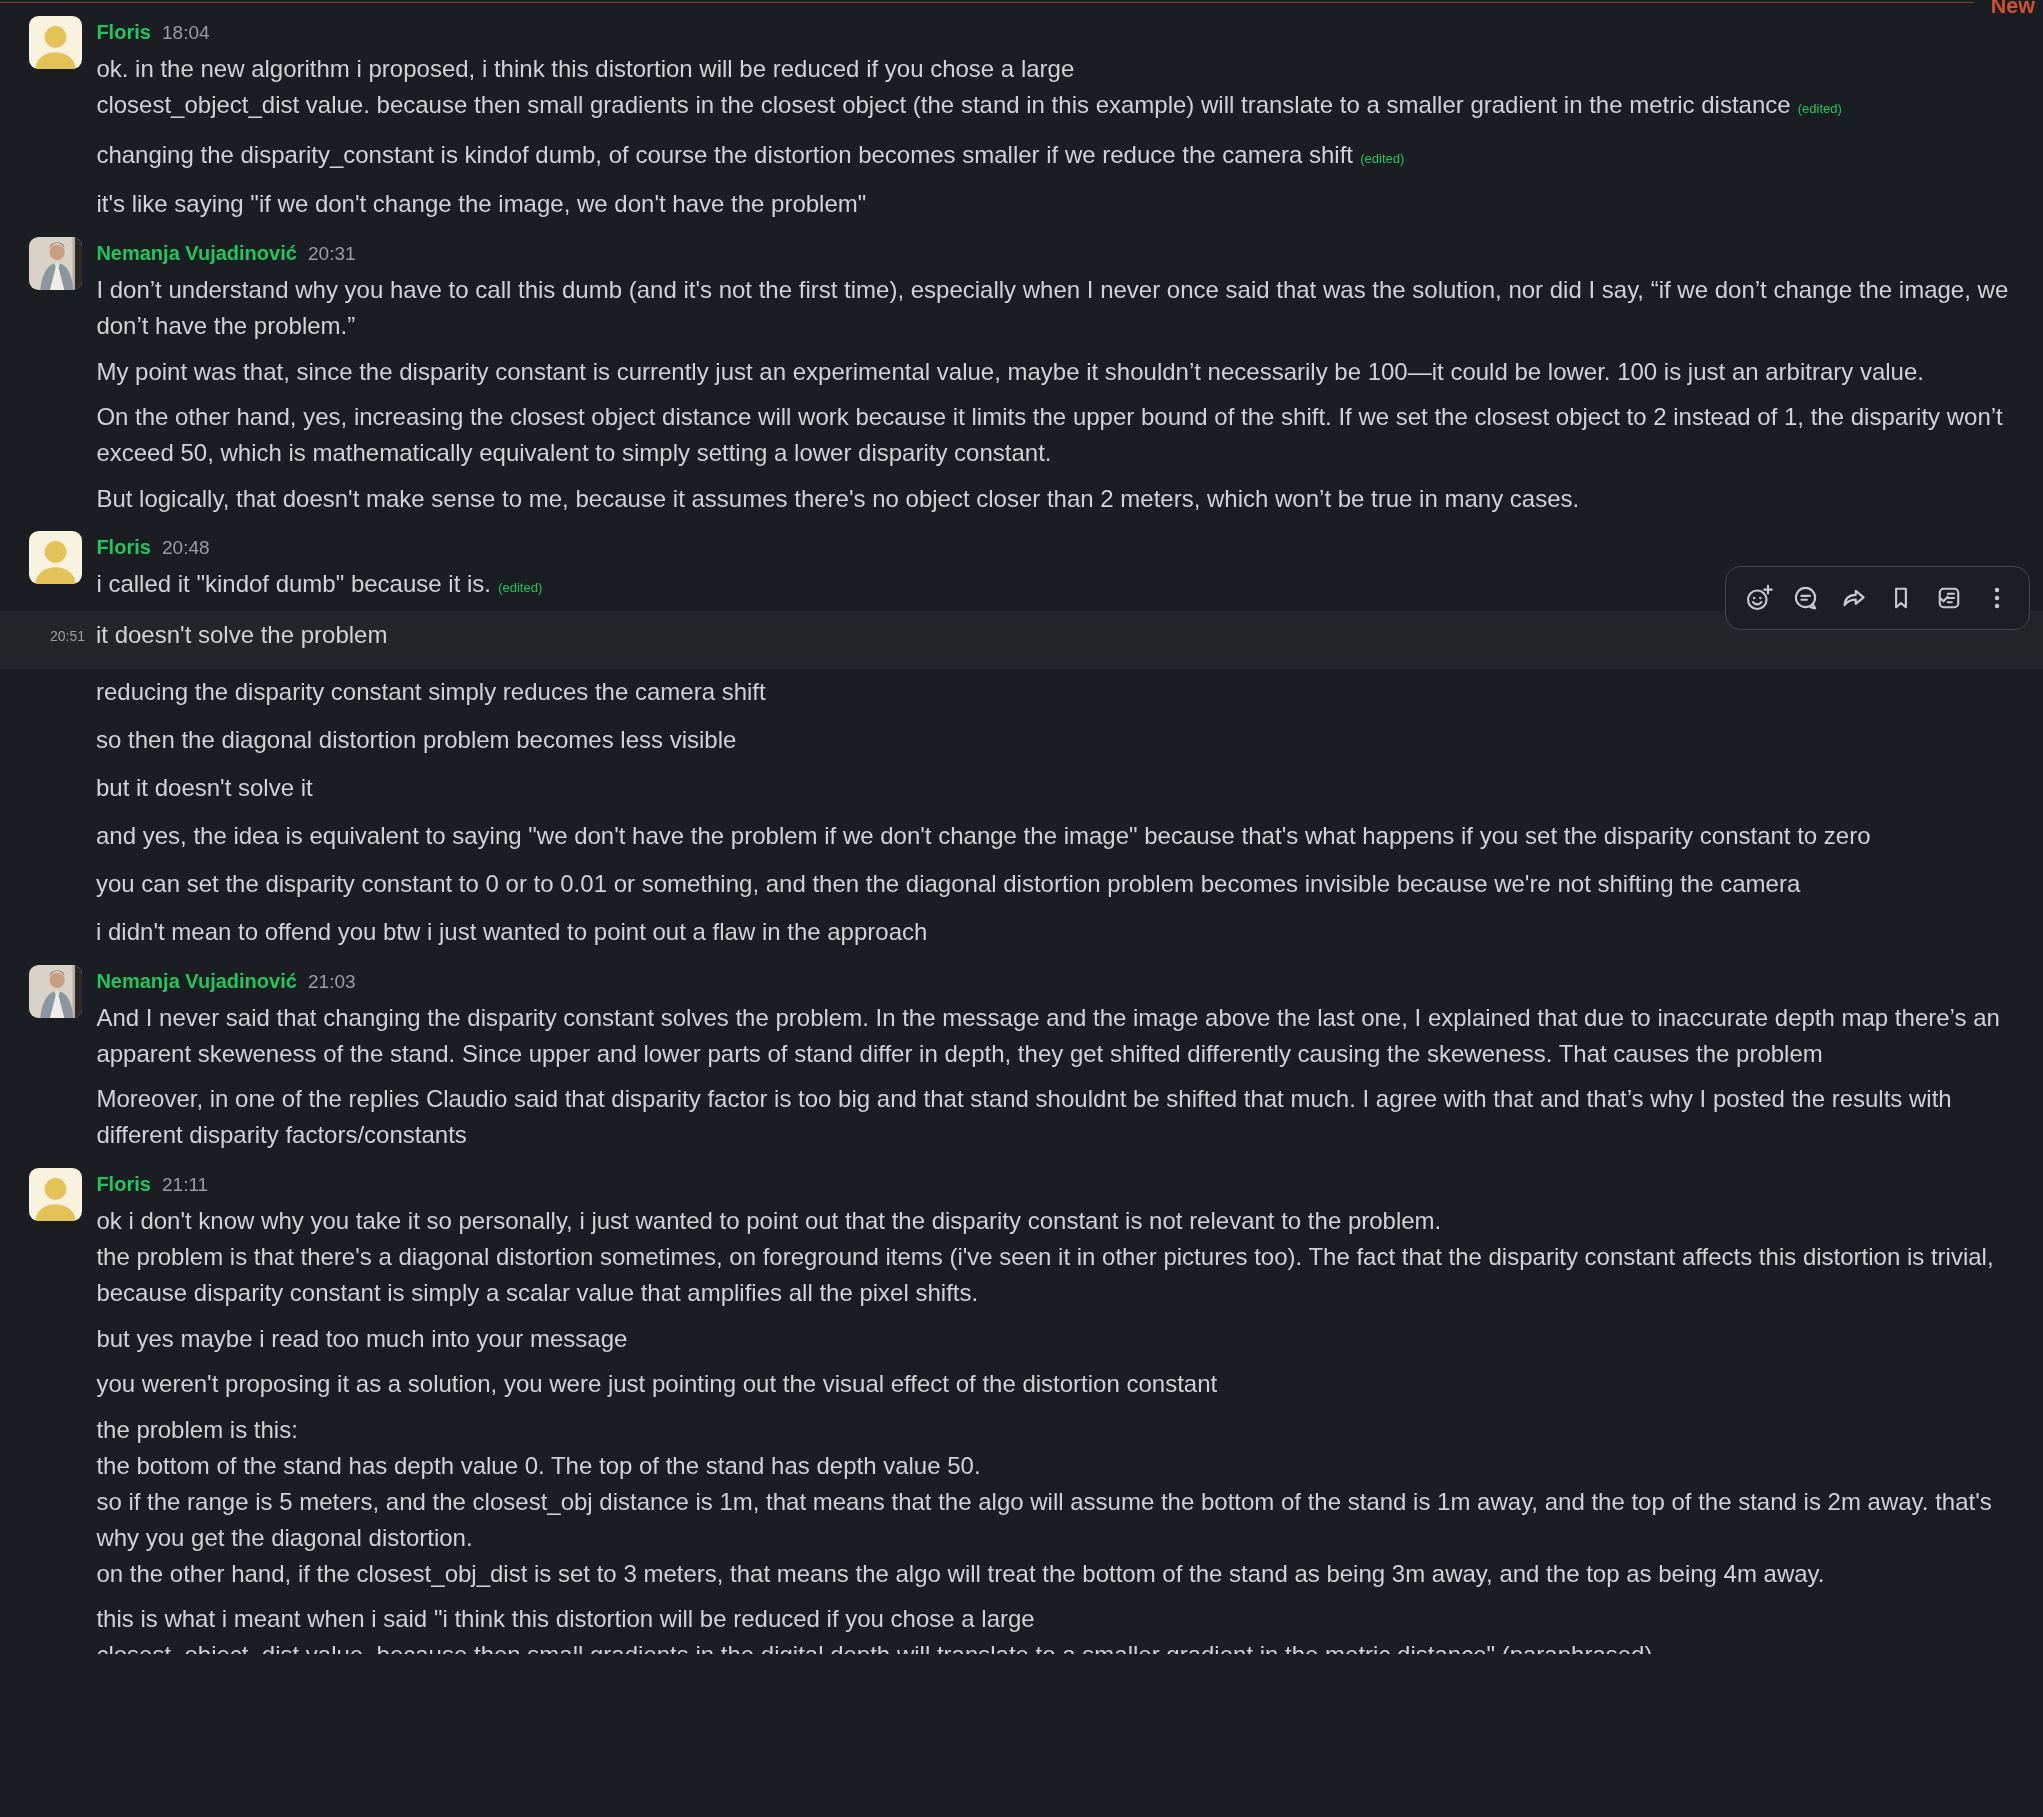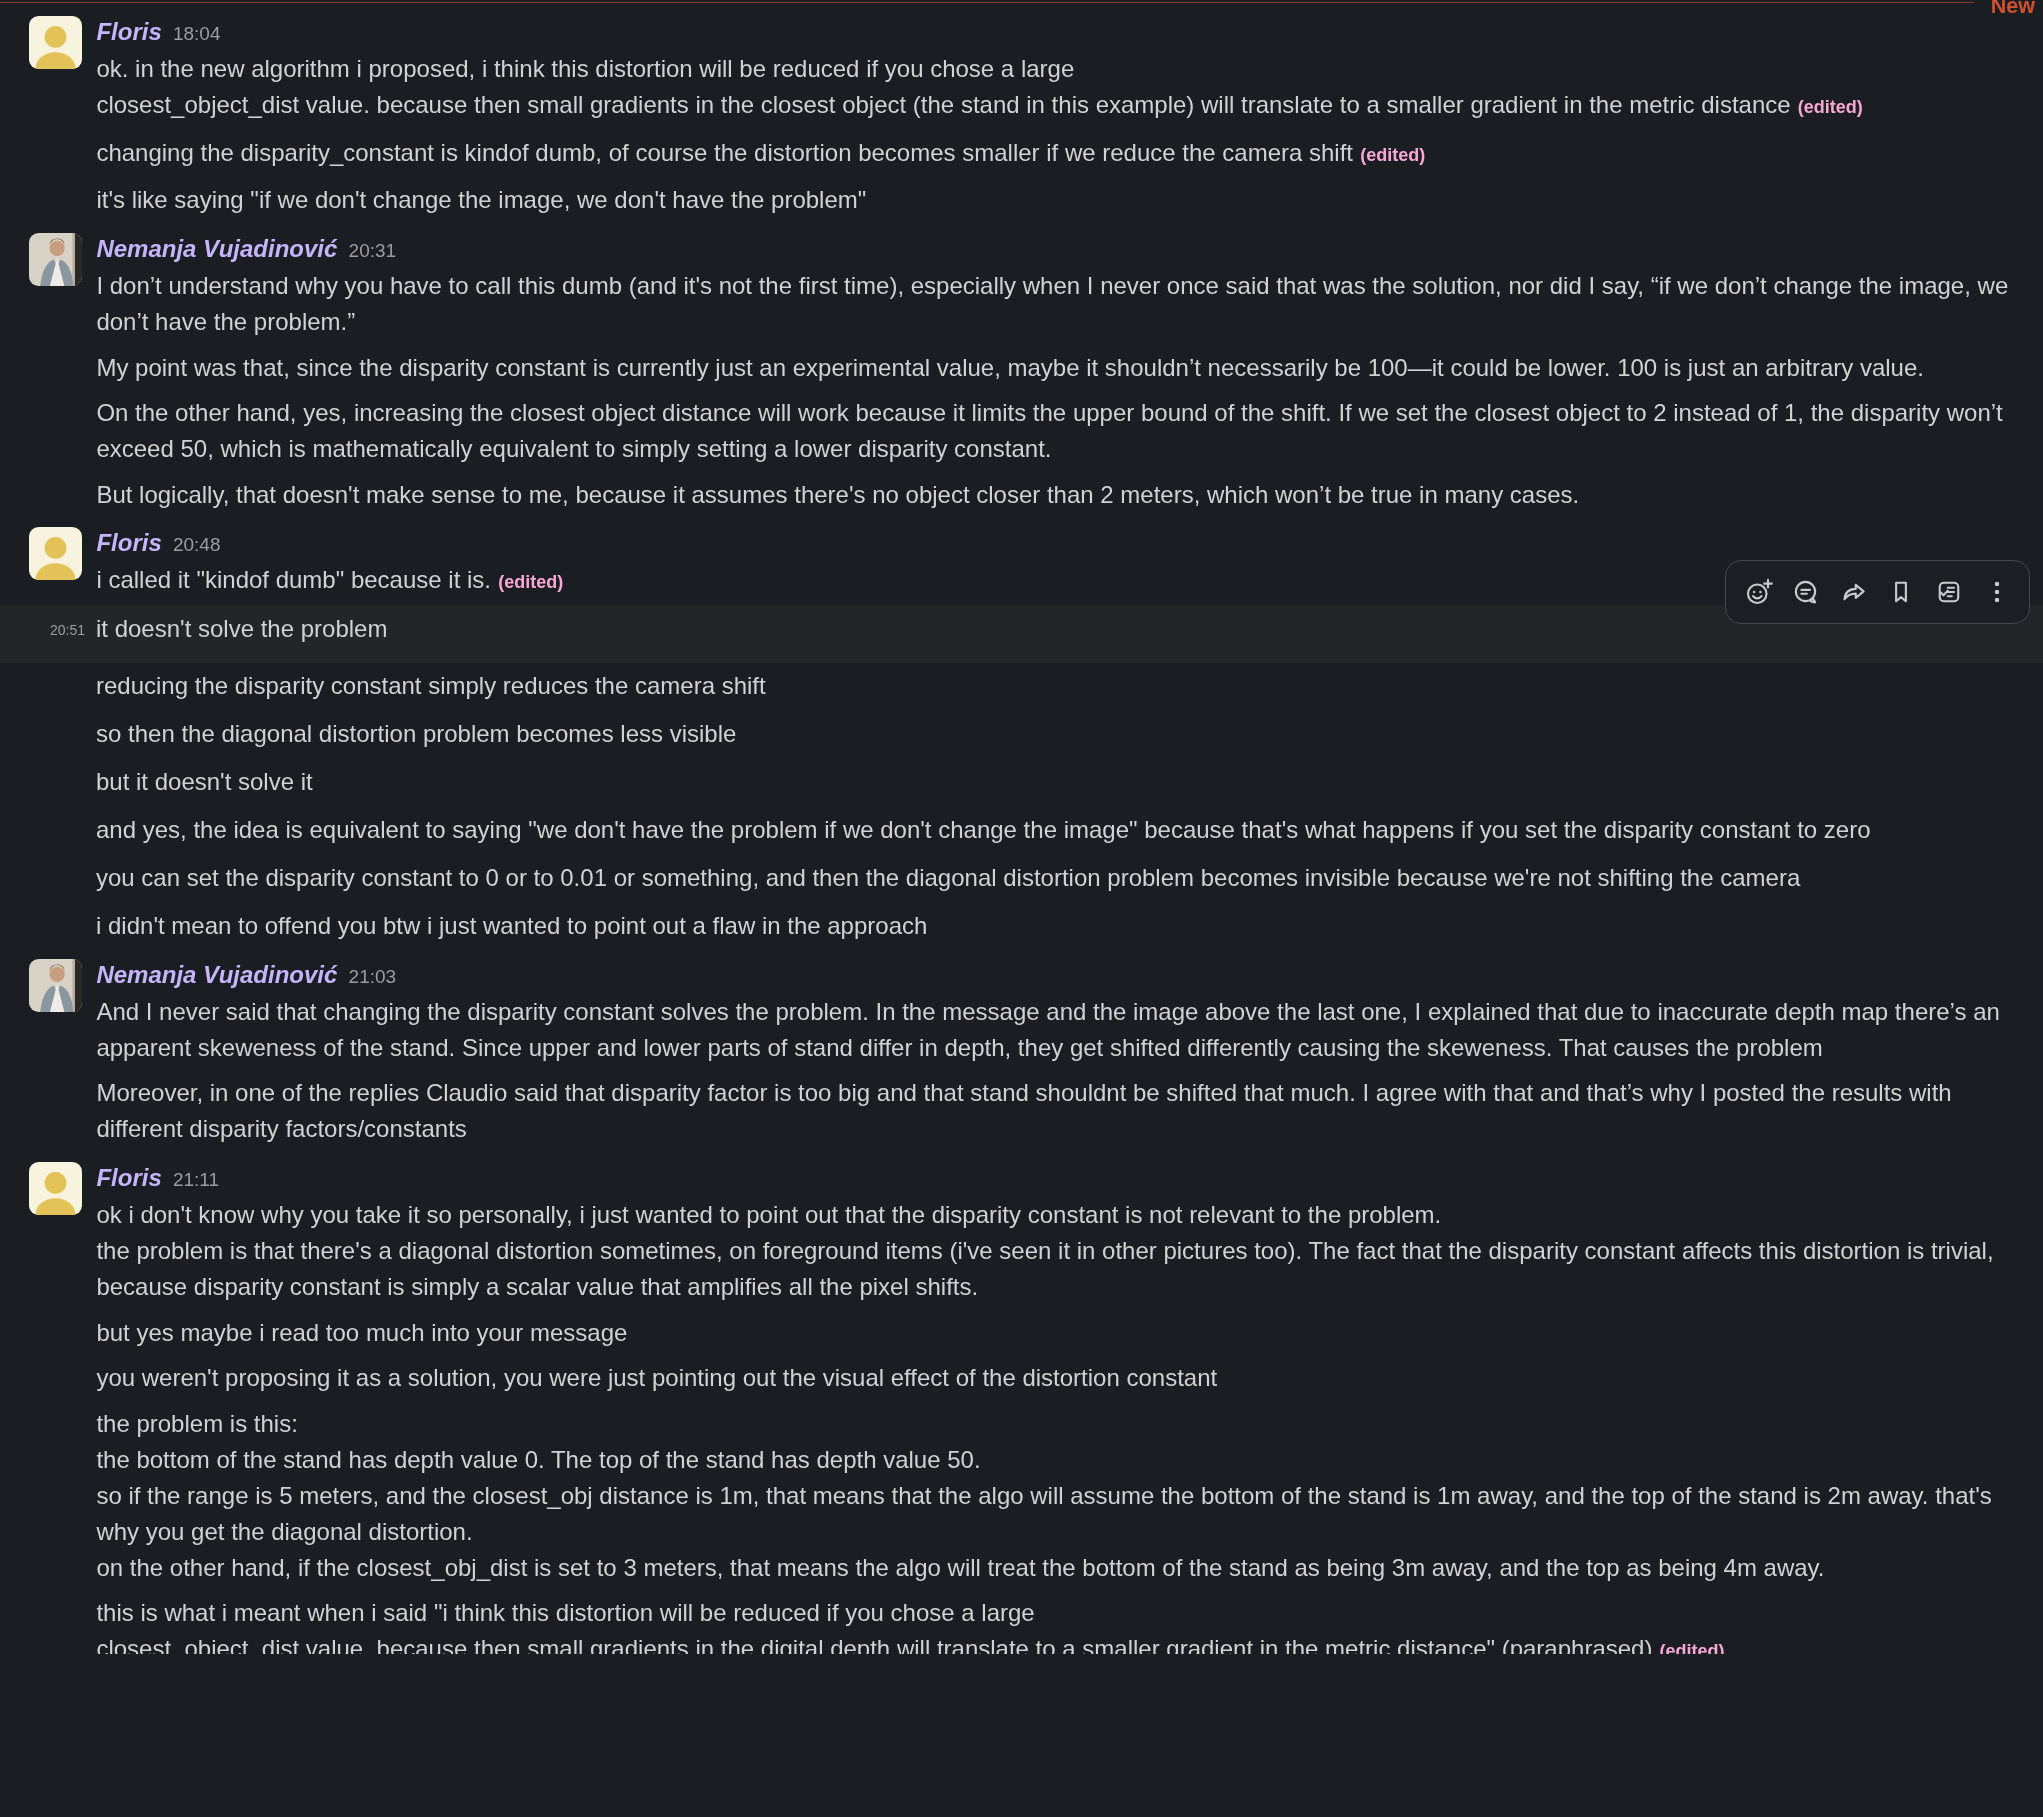--- a/index.html
+++ b/index.html
@@ -16,26 +16,26 @@
   .unread-divider{position:relative;height:8px;}
   .unread-divider .line{position:absolute;top:2.4px;left:0;right:69px;border-top:1.6px solid #8e3a28;}
   .unread-divider .label{position:absolute;right:8px;top:-6.4px;font-weight:700;font-size:21.5px;line-height:25.5px;color:#d0512f;}
   
   .group{display:flex;padding:8px 24px 6.4px 29px;}
   .group.tight{padding-bottom:4.8px;}
   .avatar{width:53px;height:53px;border-radius:9.6px;margin-right:14.4px;flex:none;overflow:hidden;position:relative;cursor:pointer;}
   .avatar svg{display:block;}
   .content{flex:1;min-width:0;}
   .header{height:32px;line-height:32px;margin-bottom:3.2px;display:flex;align-items:baseline;}
-  .name{font-weight:700;color:#c4b5fd;font-size:24px;cursor:pointer;font-style:italic;}
+  .name{font-weight:700;color:#22c55e;font-size:20px;cursor:pointer;}
   .time{color:#9b9da1;font-size:19px;margin-left:11.2px;cursor:pointer;}
   .para{margin:0 0 9.6px 0;}
   .para:last-child{margin-bottom:0;}
   .msg-text{white-space:pre-wrap;}
-  .edited{color:#f9a8d4;font-size:18px;margin-left:7.2px;font-weight:bold;}
+  .edited{color:#22c55e;font-size:13px;margin-left:7.2px;}
   .edited:empty{display:none;}
   
   .row{position:relative;padding:5.6px 24px 6.4px 96px;}
   .row.hovered{background:#232529;}
   .gutter-time{position:absolute;left:24px;top:12.8px;width:61px;text-align:right;color:#9b9da1;font-size:14px;line-height:24px;cursor:pointer;}
   
   .hover-toolbar{
     position:absolute;top:-45px;right:12.8px;
     display:flex;align-items:center;gap:1.6px;
     background:#1b1e22;border:1.6px solid #43464b;border-radius:16px;

